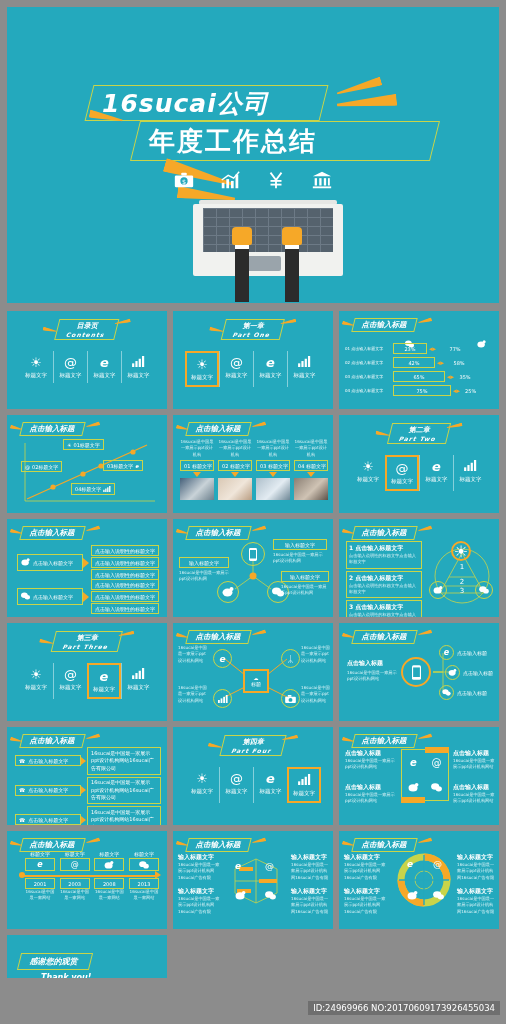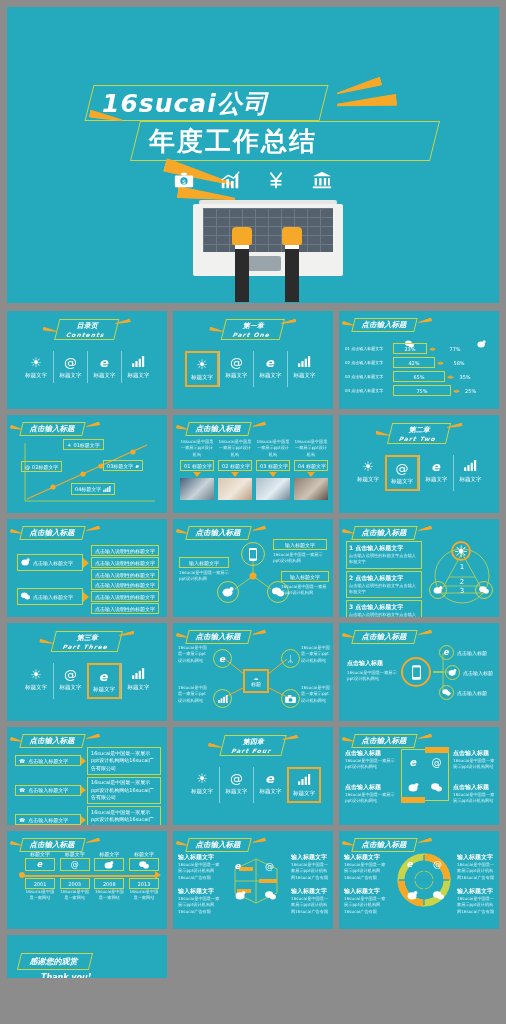--- a/index.html
+++ b/index.html
@@ -1010,15 +1010,16 @@
           <div class="thx-box">
             <div class="thx-1">感谢您的观赏</div>
           </div>
           <div class="thx-2">Thank you!</div>
         </div>
       </div>
     </div>
   </div>
 
   <div class="footer">
+    <div class="idbar">ID:24969966 NO:20170609173926455034</div>
   </div>
 
 </div>
 
 </body></html>

